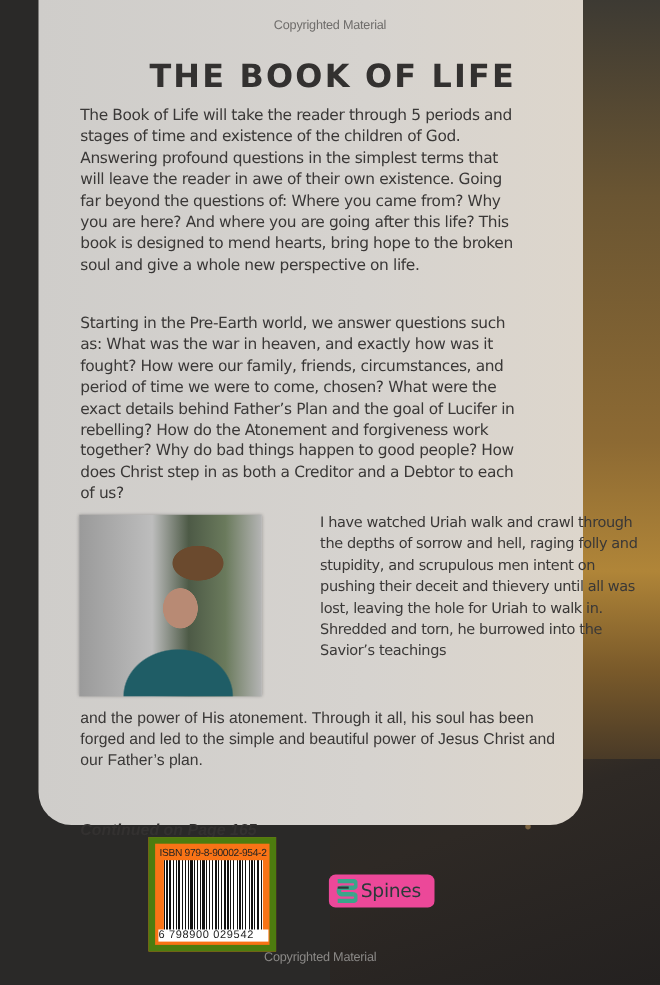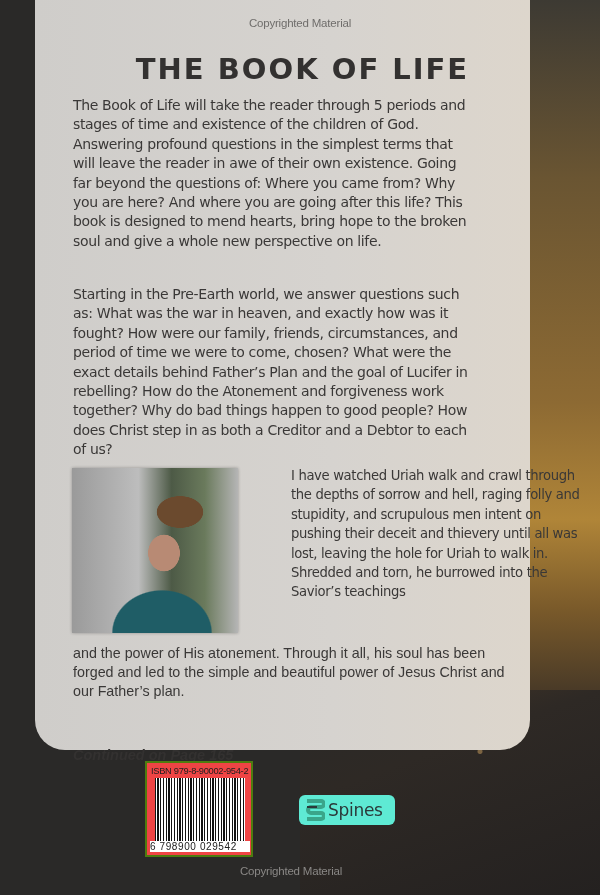--- a/index.html
+++ b/index.html
@@ -60,39 +60,39 @@
     position:absolute; left:73px; top:644px; width:440px;
     font-family:"Liberation Sans", sans-serif; font-size:14.3px; line-height:19.2px;
     color:#3a3837;
   }
   .continued {
     position:absolute; left:73px; top:701px;
     font-family:"Liberation Sans", sans-serif; font-style:italic; font-weight:bold;
     font-size:14.5px; color:#333130;margin-top:46px;
   }
   .barcode-box {
-    position:absolute; left:145px; top:761px; width:104px; height:92px;
-    background:#ef4444; border:2px solid #4d7c0f;
+    position:absolute; left:135px; top:761px; width:104px; height:92px;
+    background:#f97316; border:6px solid #4d7c0f;
   }
   .isbn-label {
     position:absolute; left:4px; top:3px;
     font-family:"Liberation Sans", sans-serif; font-size:9.3px; color:#222; letter-spacing:-0.3px;
   }
   .bars {
     position:absolute; left:8px; top:15px; width:90px; height:64px;
     background:repeating-linear-gradient(90deg,#111 0 1px,#fff 1px 2px,#111 2px 4px,#fff 4px 5px,#111 5px 6px,#fff 6px 8px,#111 8px 9px,#fff 9px 11px);
   }
   .isbn-digits {
     position:absolute; left:3px; top:78px; width:100px;
     font-family:"Liberation Sans", sans-serif; font-size:10px; color:#222; letter-spacing:0.6px;
     background:#fff;
   }
   .spines {
     position:absolute; left:299px; top:795px; width:96px; height:30px;
-    background:#5eead4; border-radius:6px;
+    background:#ec4899; border-radius:6px;
     display:flex; align-items:center; gap:3px; padding-left:4px; box-sizing:border-box;
   }
   .spines-icon { width:22px; height:22px; }
   .spines-text {
     font-family:"DejaVu Sans", sans-serif; font-size:17px; color:#2b3a3a; letter-spacing:-0.3px;
   }
   .copyright-bottom {
     position:absolute; left:240px; top:865px;
     font-family:"Liberation Sans", sans-serif; font-size:11.5px; color:#8a8886; letter-spacing:-0.2px;
   }

